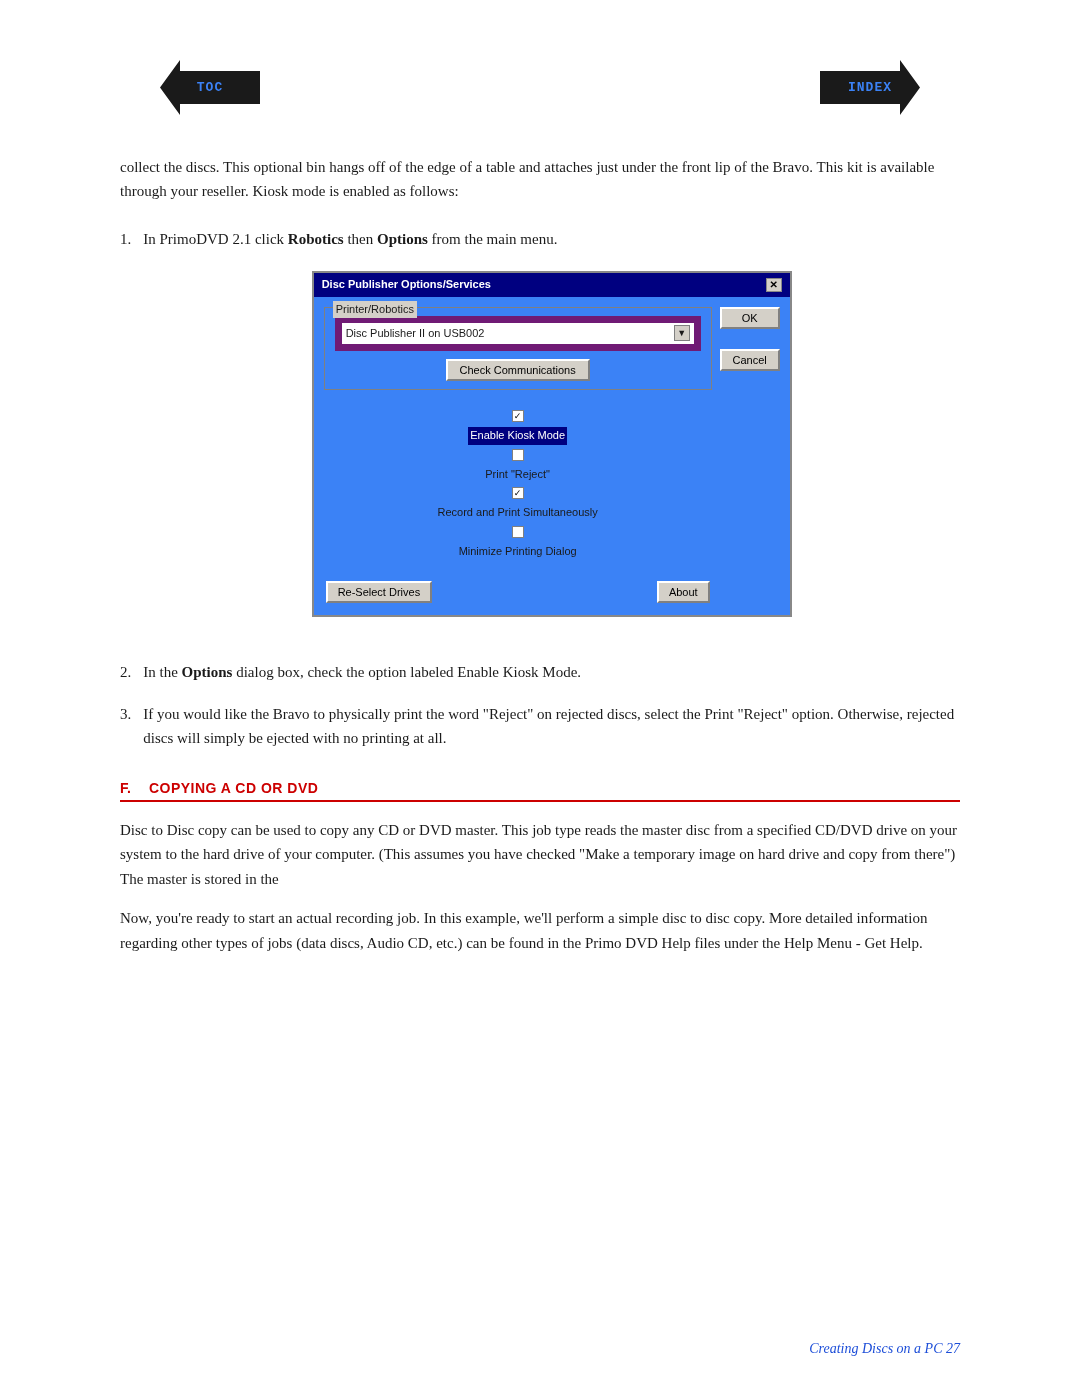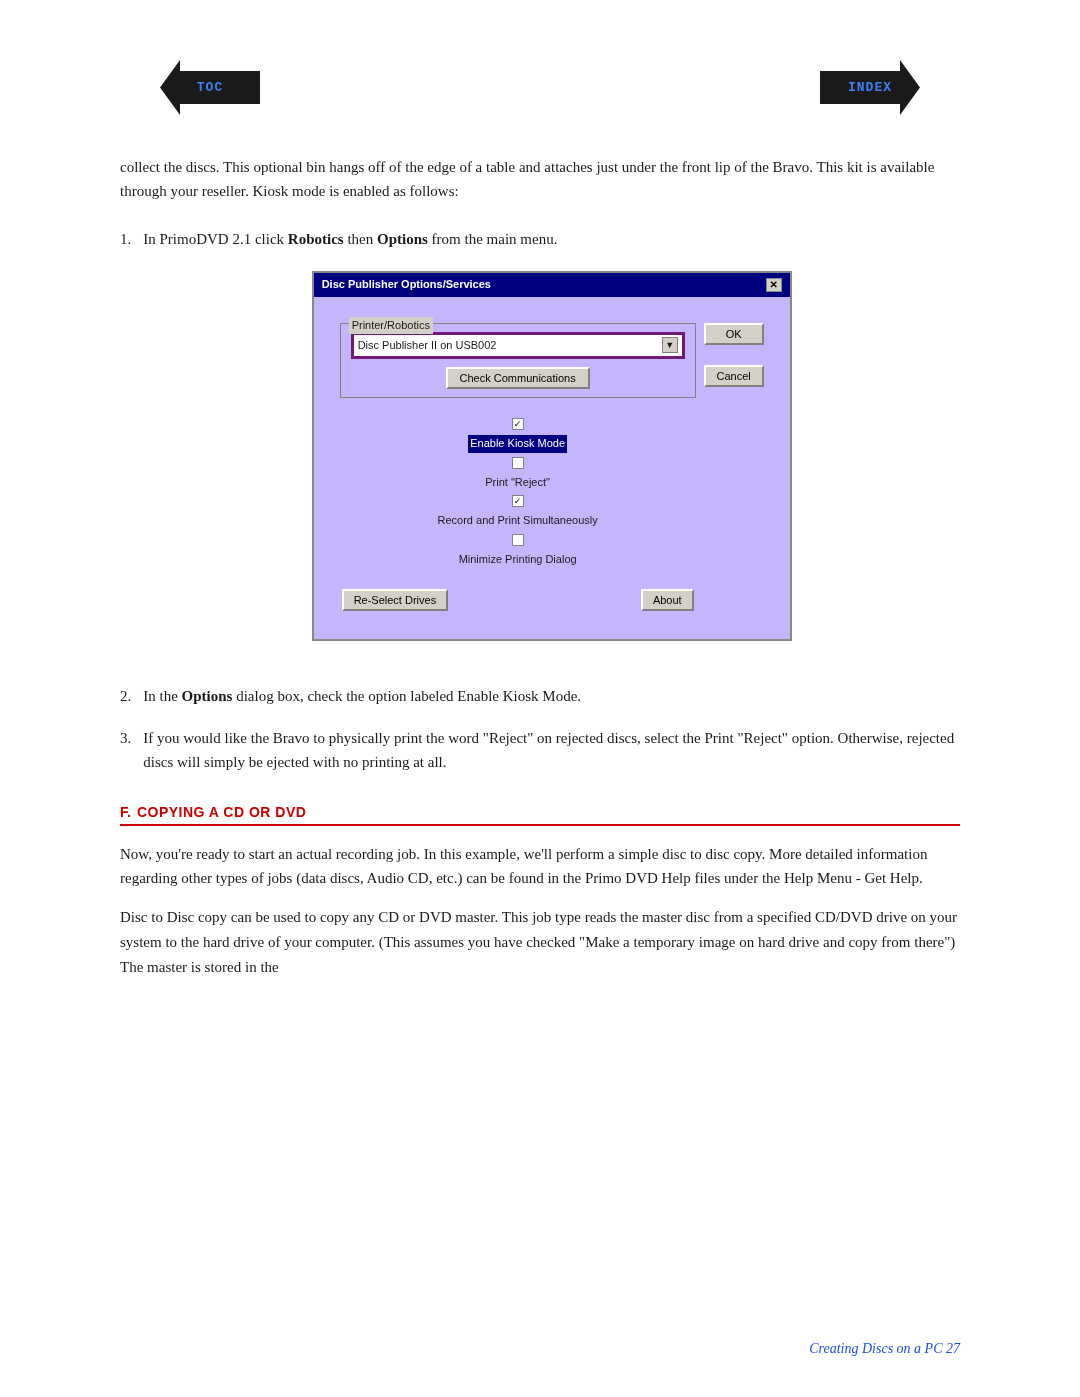--- a/index.html
+++ b/index.html
@@ -77,21 +77,21 @@
 
     .item-content {
       flex: 1;
     }
 
     
     .dialog-container {
       margin: 20px auto 25px auto;
       width: 480px;
       border: 2px solid #888;
-      background: #c4b5fd;
+      background: #3b82f6;
       font-family: 'Arial', sans-serif;
       font-size: 11px;
     }
 
     .dialog-titlebar {
       background: #000080;
       color: white;
       padding: 3px 8px;
       display: flex;
       justify-content: space-between;
@@ -108,21 +108,21 @@
       display: flex;
       align-items: center;
       justify-content: center;
       font-size: 10px;
       color: #000;
       cursor: pointer;
       font-family: Arial;
     }
 
     .dialog-body {
-      padding: 26px;
+      padding: 10px;
       display: flex;
       gap: 8px;
     }
 
     .dialog-main {
       flex: 1;
     }
 
     .dialog-buttons {
       display: flex;
@@ -161,21 +161,21 @@
 
     .dialog-select-row {
       display: flex;
       align-items: center;
       gap: 4px;
       margin-bottom: 8px;
     }
 
     .dialog-select {
       flex: 1;
-      border: 3px solid #701a75;
+      border: 7px solid #701a75;
       background: white;
       padding: 2px 4px;
       font-size: 11px;
       display: flex;
       align-items: center;
       justify-content: space-between;
     }
 
     .dialog-select-arrow {
       width: 16px;
@@ -262,20 +262,21 @@
       border-bottom: 2px solid #cc0000;
       padding-bottom: 4px;
     }
 
     .section-heading-text {
       font-family: Arial, sans-serif;
       font-size: 14px;
       font-weight: bold;
       color: #cc0000;
       letter-spacing: 0.5px;
+      margin-left: 12px;
     }
 
     .section-letter {
       font-family: Arial, sans-serif;
       font-size: 14px;
       font-weight: bold;
       color: #cc0000;
       margin-right: 6px;
     }
 
@@ -387,20 +388,20 @@
   <div class="numbered-item" style="margin-bottom: 30px;">
     <span class="item-number">3.</span>
     <div class="item-content">If you would like the Bravo to physically print the word "Reject" on rejected discs, select the Print "Reject" option. Otherwise, rejected discs will simply be ejected with no printing at all.</div>
   </div>
 
   <div class="section-heading">
     <span class="section-letter">F.</span>
     <span class="section-heading-text">COPYING A CD OR DVD</span>
   </div>
 
+  <p class="section-body">Disc to Disc copy can be used to copy any CD or DVD master. This job type reads the master disc from a specified CD/DVD drive on your system to the hard drive of your computer. (This assumes you have checked "Make a temporary image on hard drive and copy from there") The master is stored in the</p>
   <p class="section-body">Now, you're ready to start an actual recording job. In this example, we'll perform a simple disc to disc copy. More detailed information regarding other types of jobs (data discs, Audio CD, etc.) can be found in the Primo DVD Help files under the Help Menu - Get Help.</p>
-  <p class="section-body">Disc to Disc copy can be used to copy any CD or DVD master. This job type reads the master disc from a specified CD/DVD drive on your system to the hard drive of your computer. (This assumes you have checked "Make a temporary image on hard drive and copy from there") The master is stored in the</p>
 
   <div class="page-footer">
     <span>Creating Discs on a PC  27</span>
   </div>
 
 </div>
 
 </body></html>

